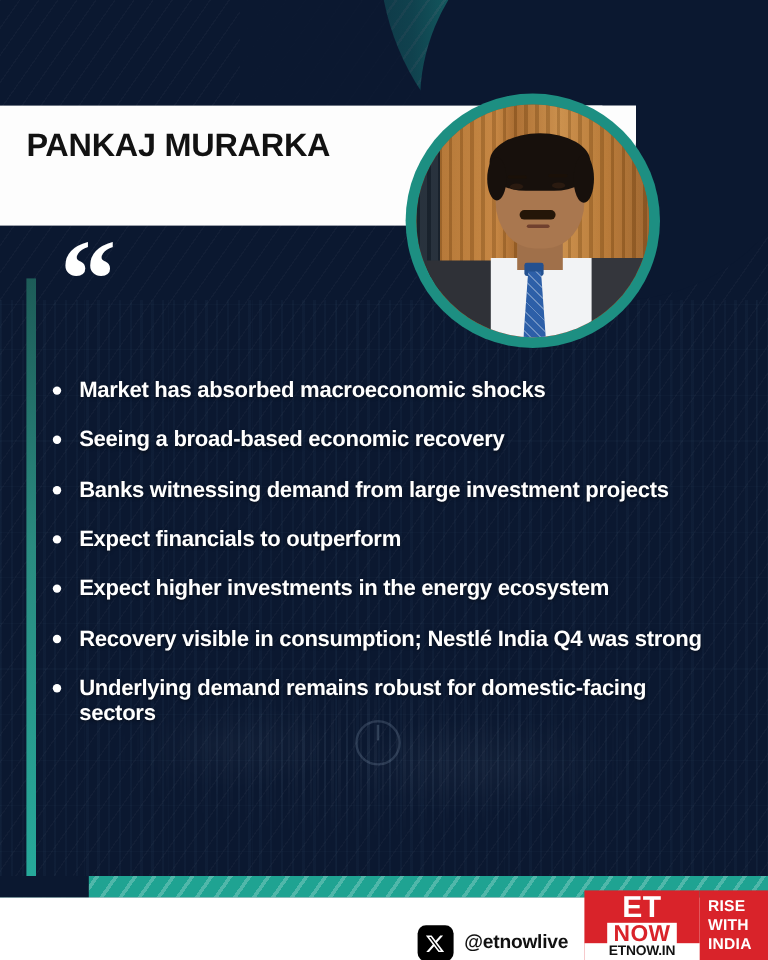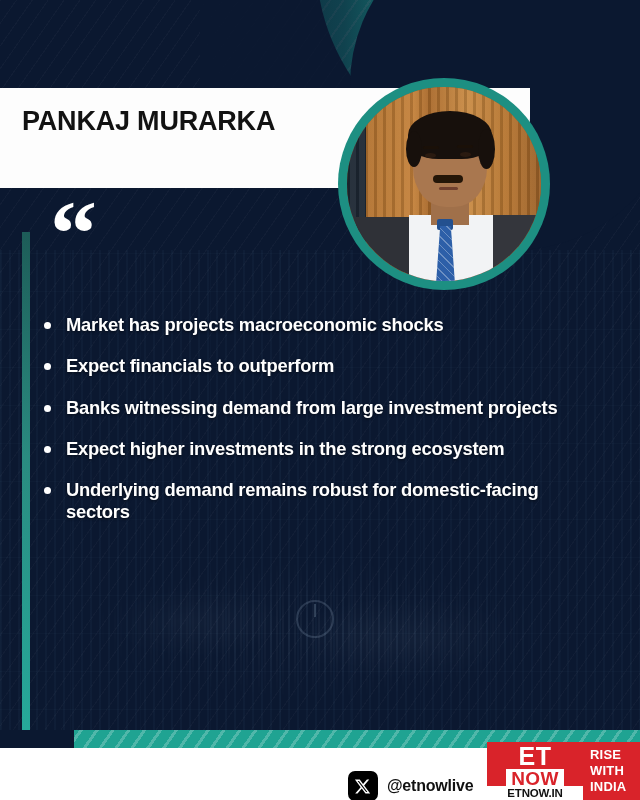--- a/index.html
+++ b/index.html
@@ -328,24 +328,26 @@
       <div class="pt-eye l"></div>
       <div class="pt-eye r"></div>
       <div class="pt-stache"></div>
       <div class="pt-mouth"></div>
     </div>
   </div>
 
   <div class="quote-mark">“</div>
 
   <ul class="bullets">
-    <li>Market has projects macroeconomic shocks</li>
+    <li>Market has absorbed macroeconomic shocks</li>
+    <li>Seeing a broad-based economic recovery</li>
+    <li>Banks witnessing demand from large investment projects</li>
     <li>Expect financials to outperform</li>
-    <li>Banks witnessing demand from large investment projects</li>
-    <li>Expect higher investments in the strong ecosystem</li>
+    <li>Expect higher investments in the energy ecosystem</li>
+    <li>Recovery visible in consumption; Nestlé India Q4 was strong</li>
     <li>Underlying demand remains robust for domestic-facing sectors</li>
   </ul>
 
   <div class="footer"></div>
 
   <div class="follow-row">
     <span class="follow-text">Follow us on</span>
     <span class="x-icon">
       <svg width="17" height="17" viewBox="0 0 24 24" aria-hidden="true">
         <path fill="#ffffff" d="M18.244 2.25h3.308l-7.227 8.26 8.502 11.24H16.17l-5.214-6.817L4.99 21.75H1.68l7.73-8.835L1.254 2.25H8.08l4.713 6.231zm-1.161 17.52h1.833L7.084 4.126H5.117z"></path>

